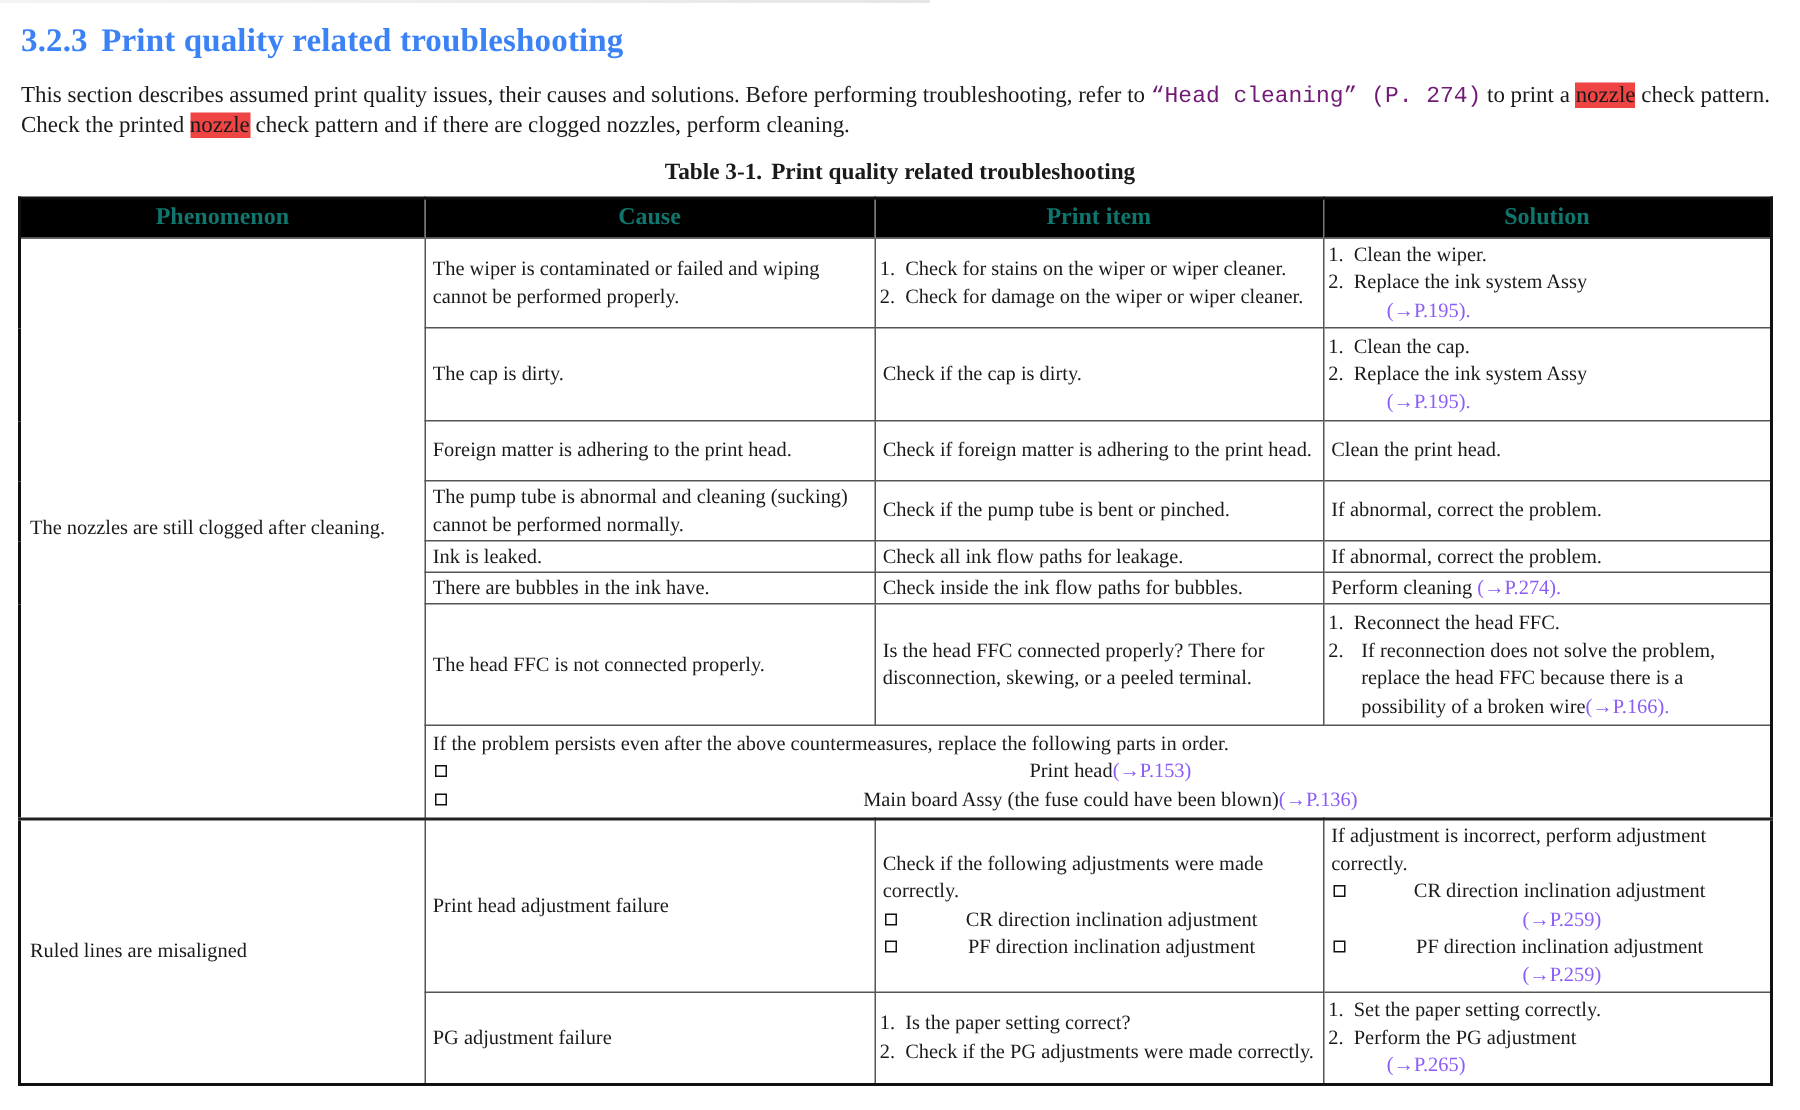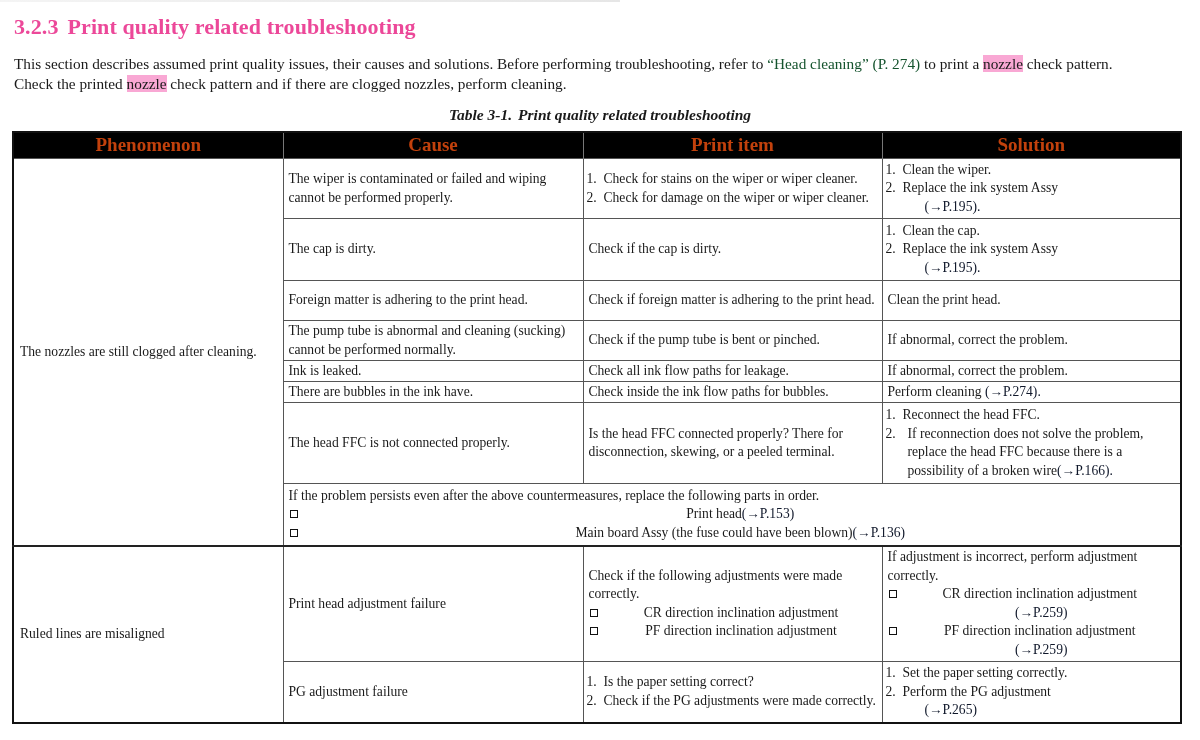--- a/index.html
+++ b/index.html
@@ -7,65 +7,65 @@
     width: 1200px; height: 740px; overflow: hidden; position: relative;
     font-family: "Liberation Serif", "DejaVu Serif", serif;
     color: #1a1a1a;
   }
   .topline {
     position: absolute; left: 0; top: 0; width: 620px; height: 2px;
     background: linear-gradient(to right, #f4f4f4, #e6e6e6);
   }
   h1.section-title {
     position: absolute; left: 14px; top: 14px; margin: 0;
-    font-size: 22px; font-weight: bold; letter-spacing: 0.1px; color: #ec4899;
+    font-size: 22px; font-weight: bold; letter-spacing: 0.1px; color: #3b82f6;
   }
   h1 .num { margin-right: 9px; }
   .intro {
     position: absolute; left: 14px; top: 54px; width: 1180px; margin: 0;
     font-size: 15.3px; line-height: 20px; color: #1a1a1a;
   }
-  .hl { background: #f9a8d4; }
-  .link { color: #14532d; }
+  .hl { background: #ef4444; }
+  .link { color: #701a75; font-family: Liberation Mono, monospace; }
   .caption {
     position: absolute; left: 0; width: 1200px; top: 106px; text-align: center;
-    font-size: 15.5px; font-weight: bold; margin: 0; font-style: italic;
+    font-size: 15.5px; font-weight: bold; margin: 0;
   }
   .caption .tnum { margin-right: 6px; }
   table.tbl {
     position: absolute; left: 12px; top: 131px; width: 1168px;
     border-collapse: collapse; table-layout: fixed;
     border: 2px solid #111;
     font-size: 13.6px; line-height: 18.5px;
   }
   .tbl col.c1 { width: 270px; }
   .tbl col.c2 { width: 300px; }
   .tbl col.c3 { width: 299px; }
   .tbl col.c4 { width: 299px; }
   .tbl th {
-    background: #000; color: #c2410c; font-weight: bold; height: 25px;
-    padding: 0; text-align: center; font-size: 19px;
+    background: #000; color: #0f766e; font-weight: bold; height: 25px;
+    padding: 0; text-align: center; font-size: 16px;
     border-left: 1px solid #777;
   }
   .tbl th:first-child { border-left: none; }
   .tbl td {
     border: 1px solid #555; padding: 0 5px; vertical-align: middle;
     text-align: left;
   }
   .tbl td.phen { padding-left: 6px; }
   .tbl td.tight { padding-left: 3px; }
   ol.nl { list-style: none; margin: 0; padding: 0; }
   ol.nl li { position: relative; padding-left: 17px; }
   ol.nl li .n { position: absolute; left: 0; top: 0; }
   .chk { position: relative; padding-left: 17px; text-align: center; }
   .chk .box {
     position: absolute; left: 1px; top: 5px; width: 8px; height: 8px;
     border: 1.4px solid #111; box-sizing: border-box;
   }
-  .ref { color: #0f172a; }
+  .ref { color: #8b5cf6; }
   .indent { padding-left: 22px; }
 </style>
 </head>
 <body>
 
 <div class="topline"></div>
 
 <h1 class="section-title"><span class="num">3.2.3</span><span>Print quality related troubleshooting</span></h1>
 
 <p class="intro"><span>This section describes assumed print quality issues, their causes and solutions. Before performing troubleshooting, refer to </span><span class="link">“Head cleaning” (P. 274)</span><span> to print a </span><span class="hl">nozzle</span><span> check pattern.</span><br><span>Check the printed </span><span class="hl">nozzle</span><span> check pattern and if there are clogged nozzles, perform cleaning.</span></p>

